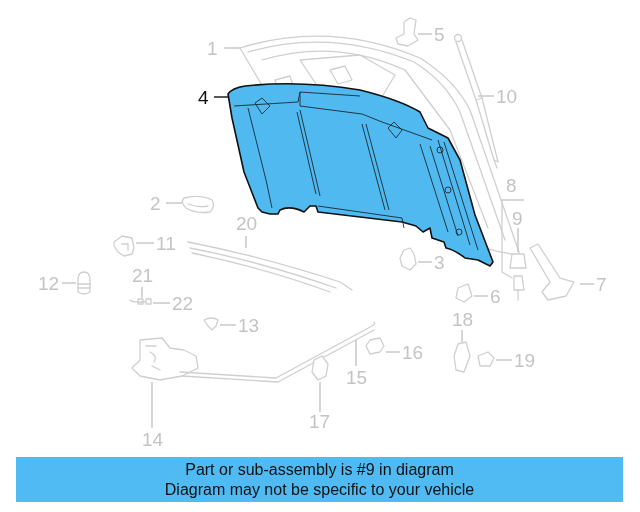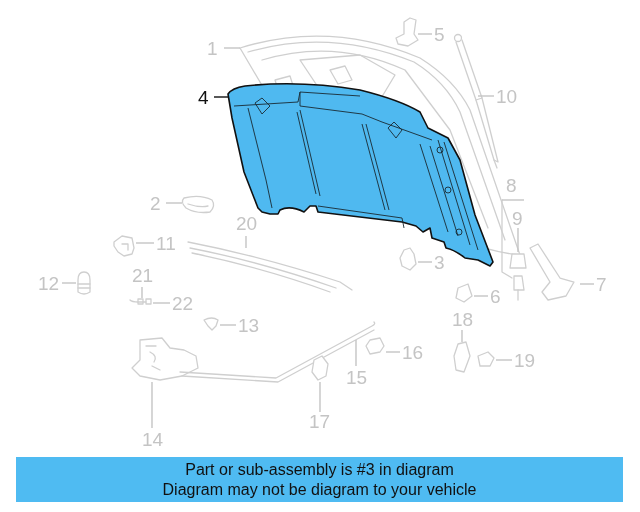--- a/index.html
+++ b/index.html
@@ -183,15 +183,15 @@
     <text class="callout" x="309" y="428">17</text>
     <text class="callout" x="452" y="326">18</text>
     <text class="callout" x="514" y="367">19</text>
     <text class="callout" x="236" y="230">20</text>
     <text class="callout" x="132" y="282">21</text>
     <text class="callout" x="172" y="310">22</text>
   </g>
 </svg>
 
 <div id="banner">
-  <span>Part or sub-assembly is #3 in diagram</span>
-  <span>Diagram may not be diagram to your vehicle</span>
+  <span>Part or sub-assembly is #9 in diagram</span>
+  <span>Diagram may not be specific to your vehicle</span>
 </div>
 
 </body></html>

